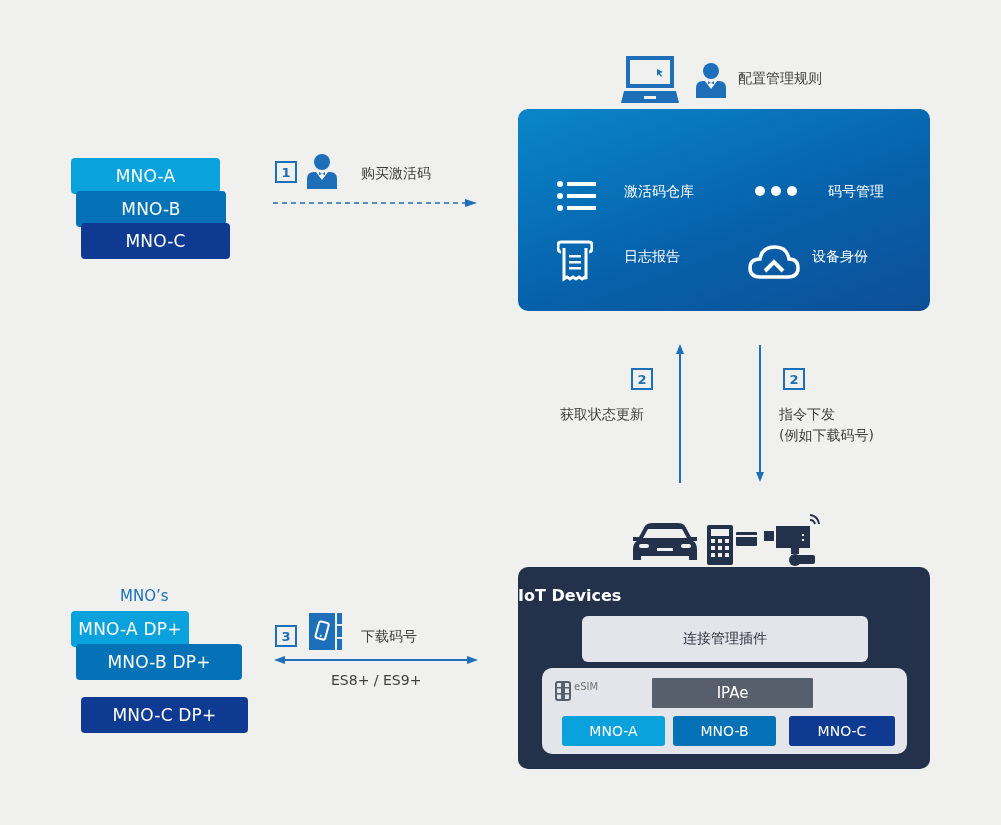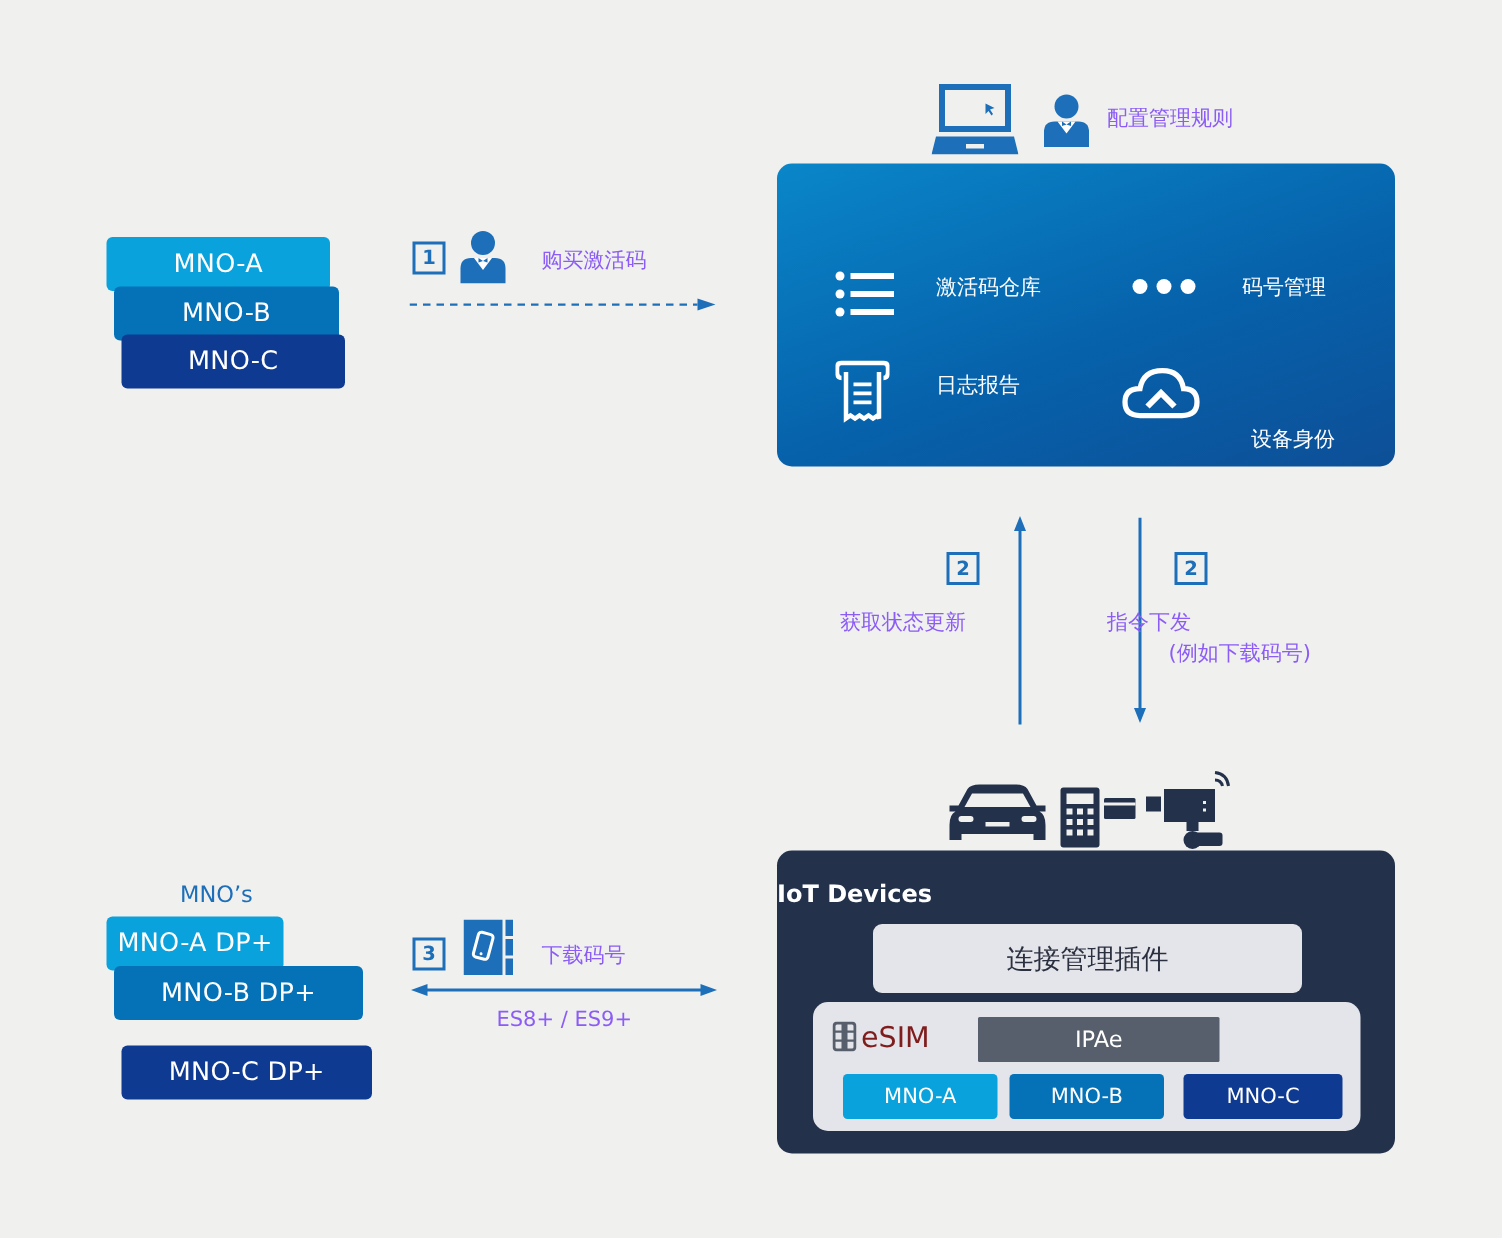--- a/index.html
+++ b/index.html
@@ -8,37 +8,37 @@
   .abs { position: absolute; }
 
   .mno { position: absolute; height: 36px; border-radius: 4px; color: #fff; font-size: 17px;
          display: flex; align-items: center; justify-content: center; letter-spacing: 0.2px; }
   .mno-a { background: #0aa2dc; }
   .mno-b { background: #0572b8; }
   .mno-c { background: #0f3a92; }
 
   .step { position: absolute; width: 22px; height: 22px; border: 2px solid #1c6fb8; color: #1c6fb8;
           font-size: 13px; font-weight: bold; display: flex; align-items: center; justify-content: center; }
-  .label { position: absolute; font-size: 14px; color: #8b5cf6; white-space: nowrap; }
+  .label { position: absolute; font-size: 14px; color: #404040; white-space: nowrap; }
 
   .desk { position: absolute; left: 518px; top: 109px; width: 412px; height: 202px; border-radius: 10px;
           background: linear-gradient(160deg, #0a86c9 0%, #0662ab 55%, #0d4f97 100%); color: #fff; }
   .desk-title { position: absolute; left: 0; right: 0; top: 20px; text-align: center; font-size: 16px; font-weight: bold; }
   .desk-label { position: absolute; font-size: 14px; color: #fff; }
 
   .devices { position: absolute; left: 518px; top: 567px; width: 412px; height: 202px; border-radius: 10px; background: #23314b; }
   .devices-title { position: absolute; left: 0; right: 0; top: 19px; text-align: left; color: #fff; font-size: 16px; font-weight: bold; }
   .plugin { position: absolute; left: 64px; top: 49px; width: 286px; height: 46px; border-radius: 6px; background: #e4e5ea;
-            display: flex; align-items: center; justify-content: center; font-size: 18px; color: #2b3040; }
+            display: flex; align-items: center; justify-content: center; font-size: 14px; color: #2b3040; }
   .esim-box { position: absolute; left: 24px; top: 101px; width: 365px; height: 86px; border-radius: 10px; background: #e4e5ea; }
   .ipae { position: absolute; left: 110px; top: 10px; width: 161px; height: 30px; border-radius: 1px; background: #565f6b; color: #fff;
           display: flex; align-items: center; justify-content: center; font-size: 15px; }
   .chip { position: absolute; top: 48px; height: 30px; width: 103px; border-radius: 3px; color: #fff; font-size: 14px;
           display: flex; align-items: center; justify-content: center; }
-  .esim-label { position: absolute; left: 32px; top: 13px; font-size: 19px; color: #7f1d1d; }
+  .esim-label { position: absolute; left: 32px; top: 13px; font-size: 10px; color: #737373; }
 </style>
 </head>
 <body>
 
 <div>
   <div class="mno mno-a" style="left:71px;top:158px;width:149px;">
       <span>MNO-A</span>
     </div>
   <div class="mno mno-b" style="left:76px;top:191px;width:150px;">
       <span>MNO-B</span>
@@ -103,39 +103,39 @@
     <rect x="12" y="15" width="12" height="2.5" fill="#fff"></rect>
     <rect x="12" y="21" width="12" height="2.5" fill="#fff"></rect>
     <rect x="12" y="27" width="12" height="2.5" fill="#fff"></rect>
   </svg>
   <div class="desk-label" style="left:106px;top:139px;">日志报告</div>
 
   <svg class="abs" style="left:230px;top:135px;" width="52" height="36" viewBox="0 0 52 36">
     <path d="M12 33 Q2 33 2 24 Q2 15 12 15 Q14 3 27 3 Q39 3 41 15 Q50 15 50 24 Q50 33 40 33 Z" fill="none" stroke="#fff" stroke-width="3.5"></path>
     <path d="M17 27 L26 18 L35 27" fill="none" stroke="#fff" stroke-width="4"></path>
   </svg>
-  <div class="desk-label" style="left:316px;top:139px;margin-top:36px;">设备身份</div>
+  <div class="desk-label" style="left:294px;top:139px;">设备身份</div>
 </div>
 
 <svg class="abs" style="left:674px;top:344px;" width="12" height="140">
   <line x1="6" y1="8" x2="6" y2="139" stroke="#1c6fb8" stroke-width="2"></line>
   <path d="M2 10 L6 0 L10 10 Z" fill="#1c6fb8"></path>
 </svg>
 <svg class="abs" style="left:754px;top:345px;" width="12" height="138">
   <line x1="6" y1="0" x2="6" y2="128" stroke="#1c6fb8" stroke-width="2"></line>
   <path d="M2 127 L6 137 L10 127 Z" fill="#1c6fb8"></path>
 </svg>
 <div class="step" style="left:631px;top:368px;">
     <span>2</span>
   </div>
 <div class="label" style="left:560px;top:406px;">获取状态更新</div>
 <div class="step" style="left:783px;top:368px;">
     <span>2</span>
   </div>
-<div class="label" style="left:738px;top:406px;">指令下发</div>
+<div class="label" style="left:779px;top:406px;">指令下发</div>
 <div class="label" style="left:779px;top:427px;">(例如下载码号)</div>
 
 <svg class="abs" style="left:631px;top:522px;" width="68" height="42" viewBox="0 0 68 42">
   <path d="M14 4 Q16 1 22 1 H46 Q52 1 54 4 L60 15 H66 V19 H62 Q66 21 66 28 V38 H58 V34 H10 V38 H2 V28 Q2 21 6 19 H2 V15 H8 Z" fill="#23314b"></path>
   <path d="M17 7 H51 L56 16 H12 Z" fill="#f0f0ef"></path>
   <rect x="8" y="22" width="10" height="4" rx="2" fill="#f0f0ef"></rect>
   <rect x="50" y="22" width="10" height="4" rx="2" fill="#f0f0ef"></rect>
   <rect x="26" y="26" width="16" height="3" fill="#f0f0ef"></rect>
 </svg>
 <svg class="abs" style="left:706px;top:524px;" width="52" height="42" viewBox="0 0 52 42">

